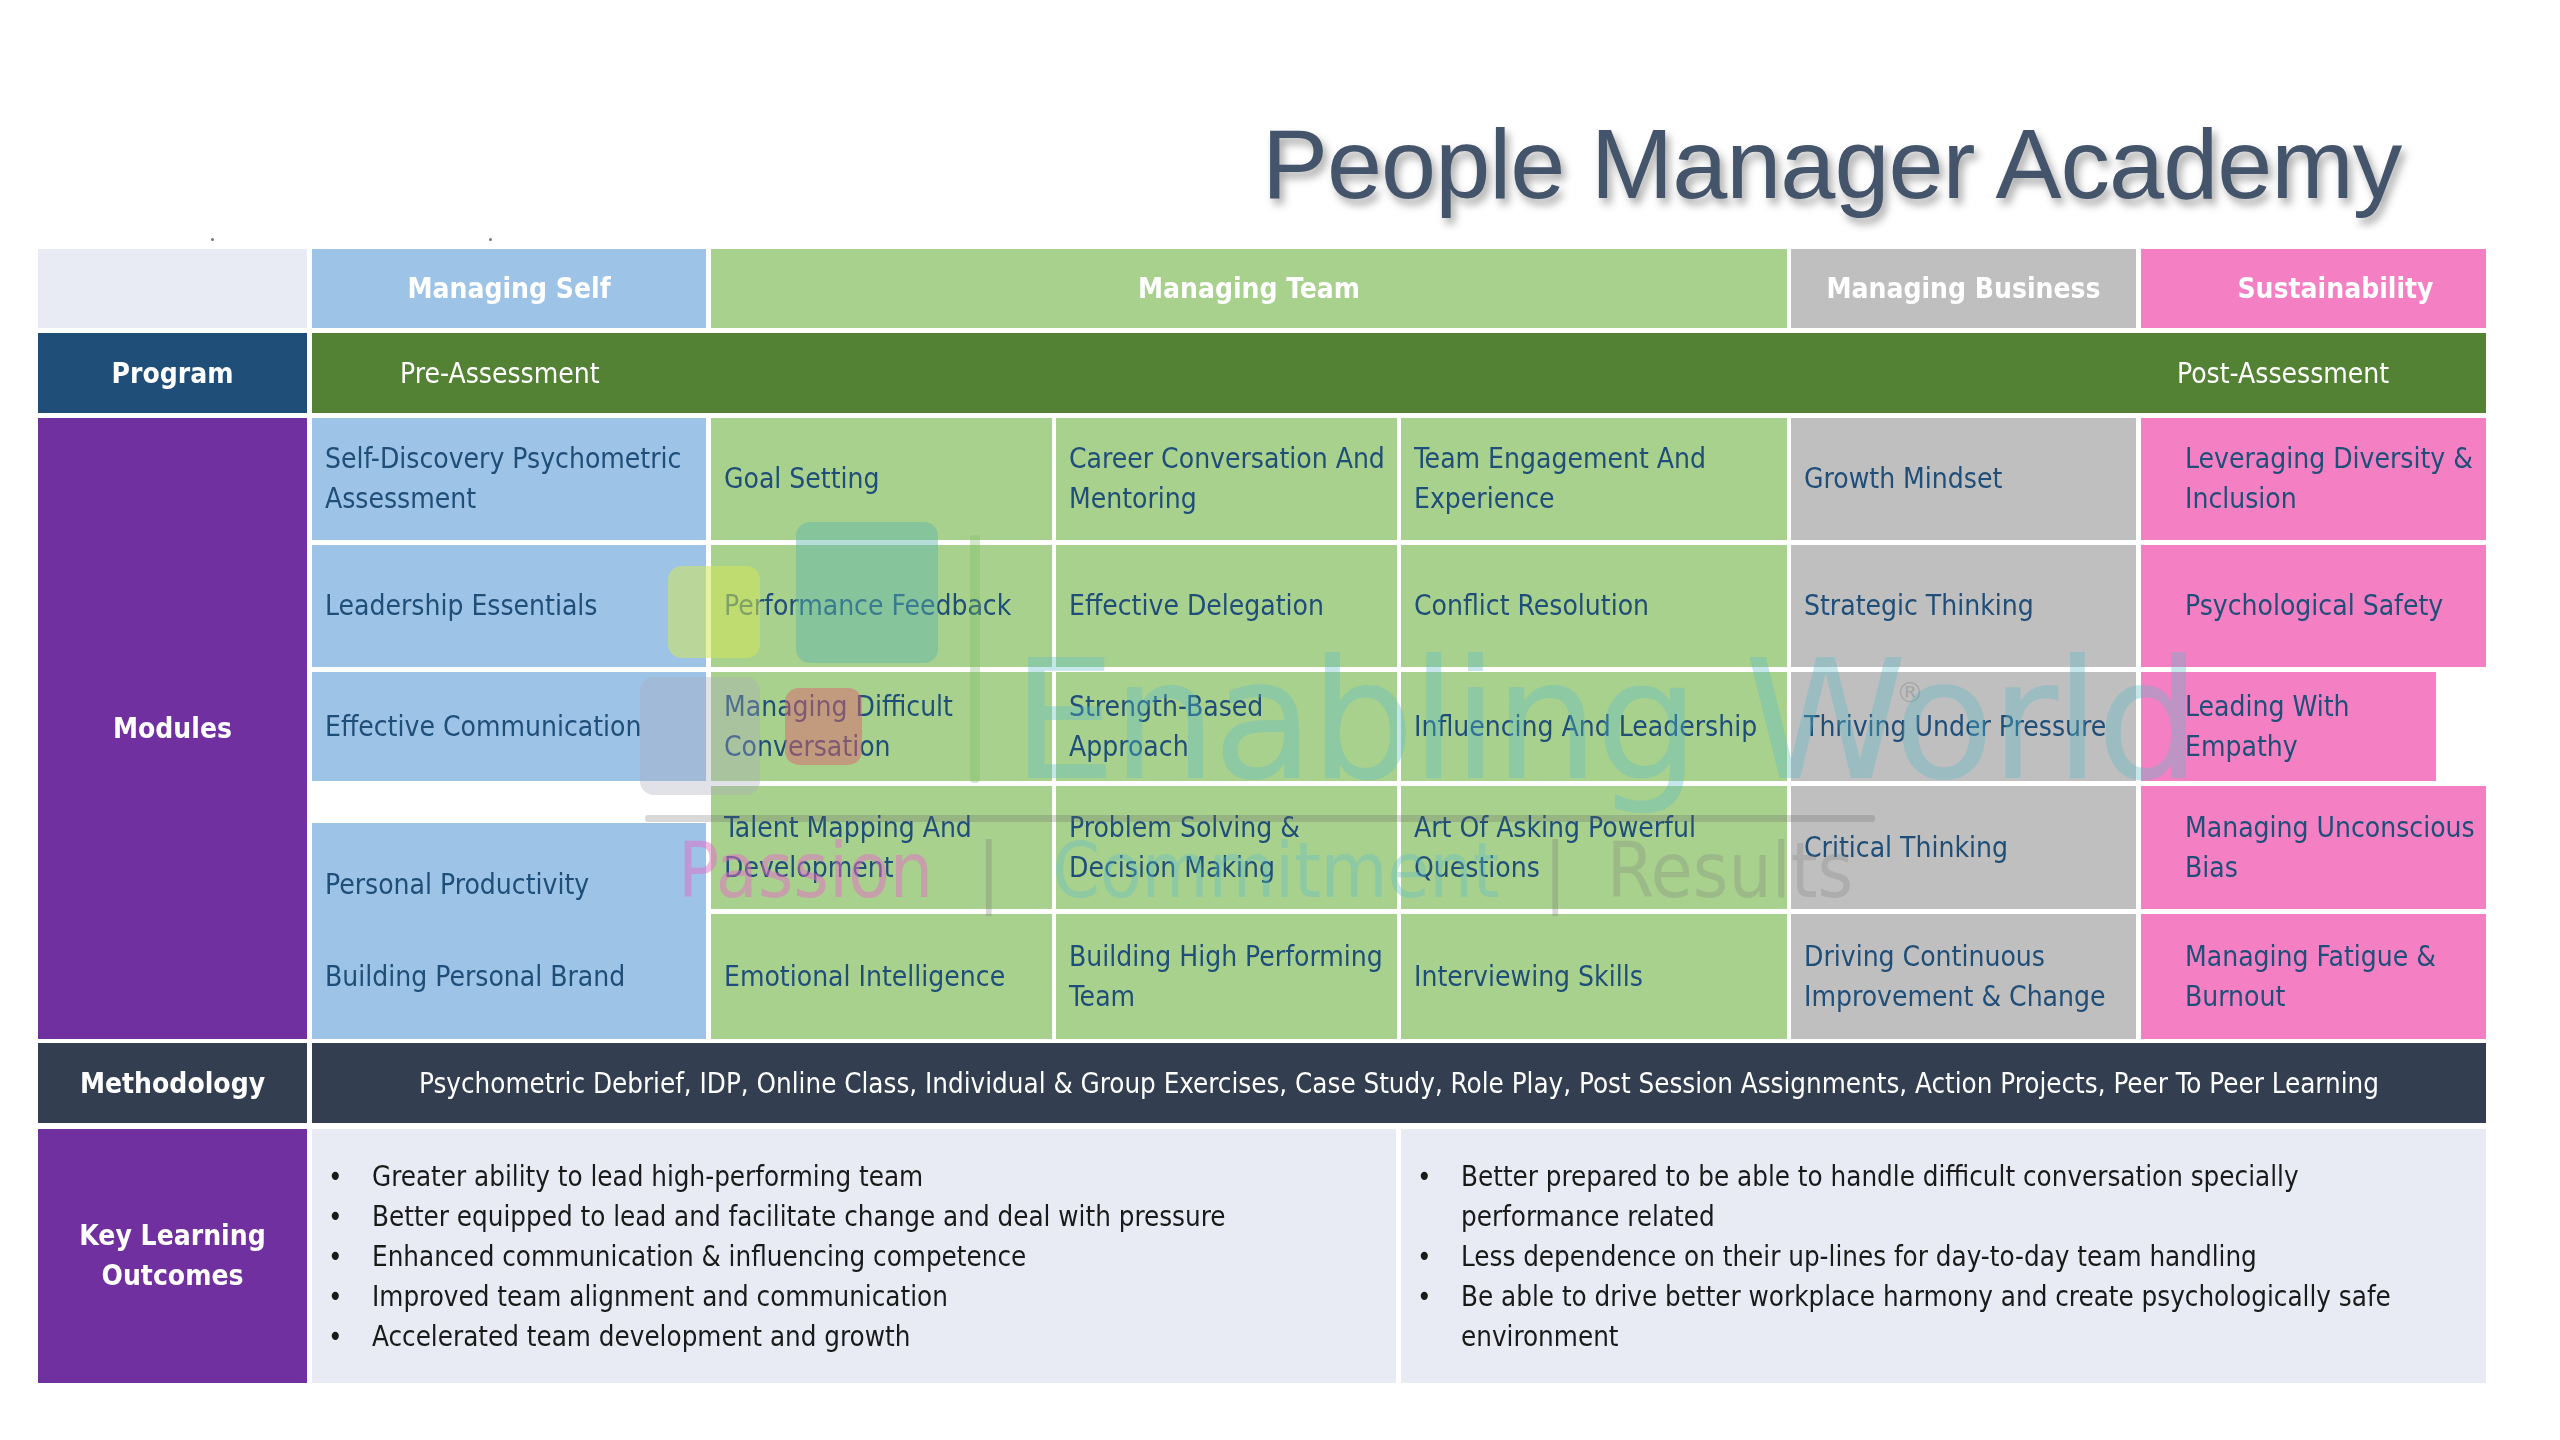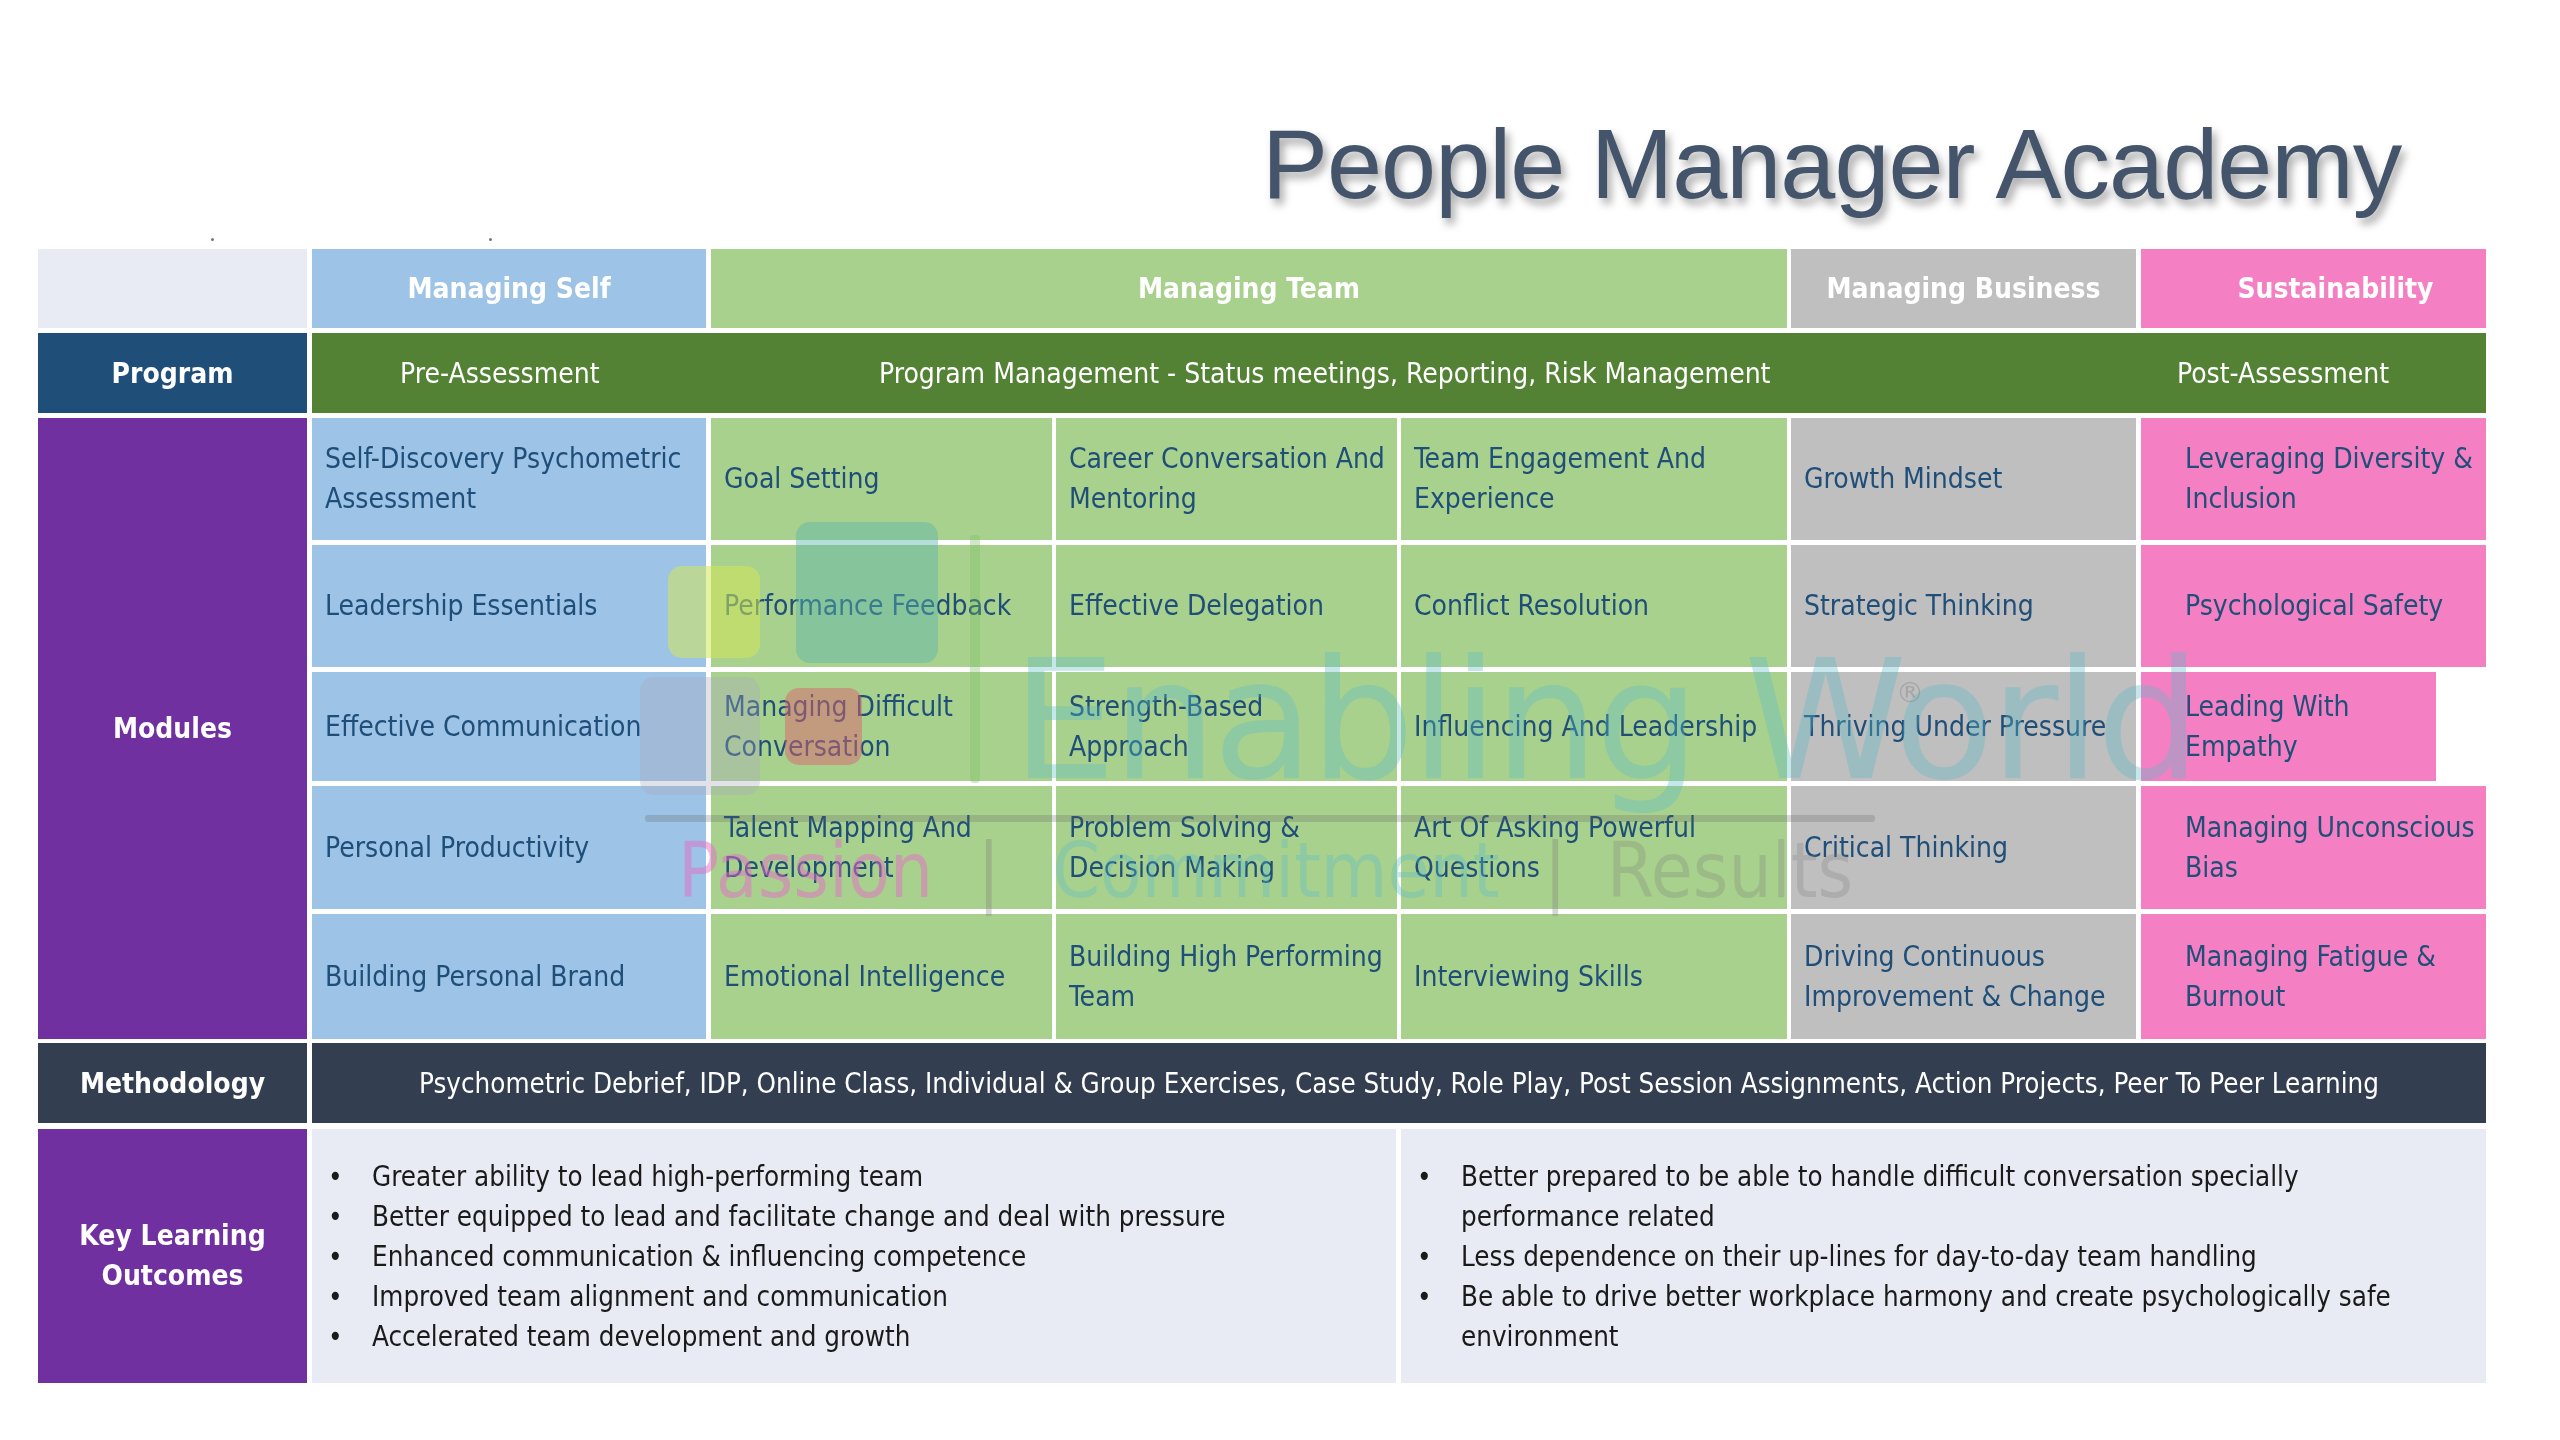--- a/index.html
+++ b/index.html
@@ -69,21 +69,20 @@
     </div>
   <div class="cell center hdr c-sus" style="left:2141px;top:249px;width:345px;height:79px">
       <span>Sustainability</span>
     </div>
 
   <div class="cell lbl c-prog-lbl" style="left:38px;top:333px;width:269px;height:80px">
       <span>Program</span>
     </div>
   <div class="cell c-prog" style="left:312px;top:333px;width:2174px;height:80px;position:absolute">
     <div class="prog-text" style="left:88px">Pre-Assessment</div>
-    <div class="prog-text" style="left:567px">Program Management - Status meetings, Reporting, Risk Management</div>
     <div class="prog-text" style="left:1865px">Post-Assessment</div>
   </div>
 
   <div class="cell lbl c-purple" style="left:38px;top:418px;width:269px;height:621px">
       <span>Modules</span>
     </div>
 
   <div class="cell mod c-self" style="left:312px;top:418px;width:394px;height:122px">
       <span>Self-Discovery Psychometric Assessment</span>
     </div>
@@ -134,21 +133,21 @@
   <div class="cell mod c-team" style="left:1401px;top:672px;width:386px;height:109px">
       <span>Influencing And Leadership</span>
     </div>
   <div class="cell mod c-biz" style="left:1791px;top:672px;width:345px;height:109px">
       <span>Thriving Under Pressure</span>
     </div>
   <div class="cell mod c-sus" style="left:2141px;top:672px;width:295px;height:109px">
       <span>Leading With Empathy</span>
     </div>
 
-  <div class="cell mod c-self" style="left:312px;top:786px;width:394px;height:123px">
+  <div class="cell mod c-self" style="left:312px;top:823px;width:394px;height:123px">
       <span>Personal Productivity</span>
     </div>
   <div class="cell mod c-team" style="left:711px;top:786px;width:341px;height:123px">
       <span>Talent Mapping And Development</span>
     </div>
   <div class="cell mod c-team" style="left:1056px;top:786px;width:341px;height:123px">
       <span>Problem Solving &amp; Decision Making</span>
     </div>
   <div class="cell mod c-team" style="left:1401px;top:786px;width:386px;height:123px">
       <span>Art Of Asking Powerful Questions</span>

